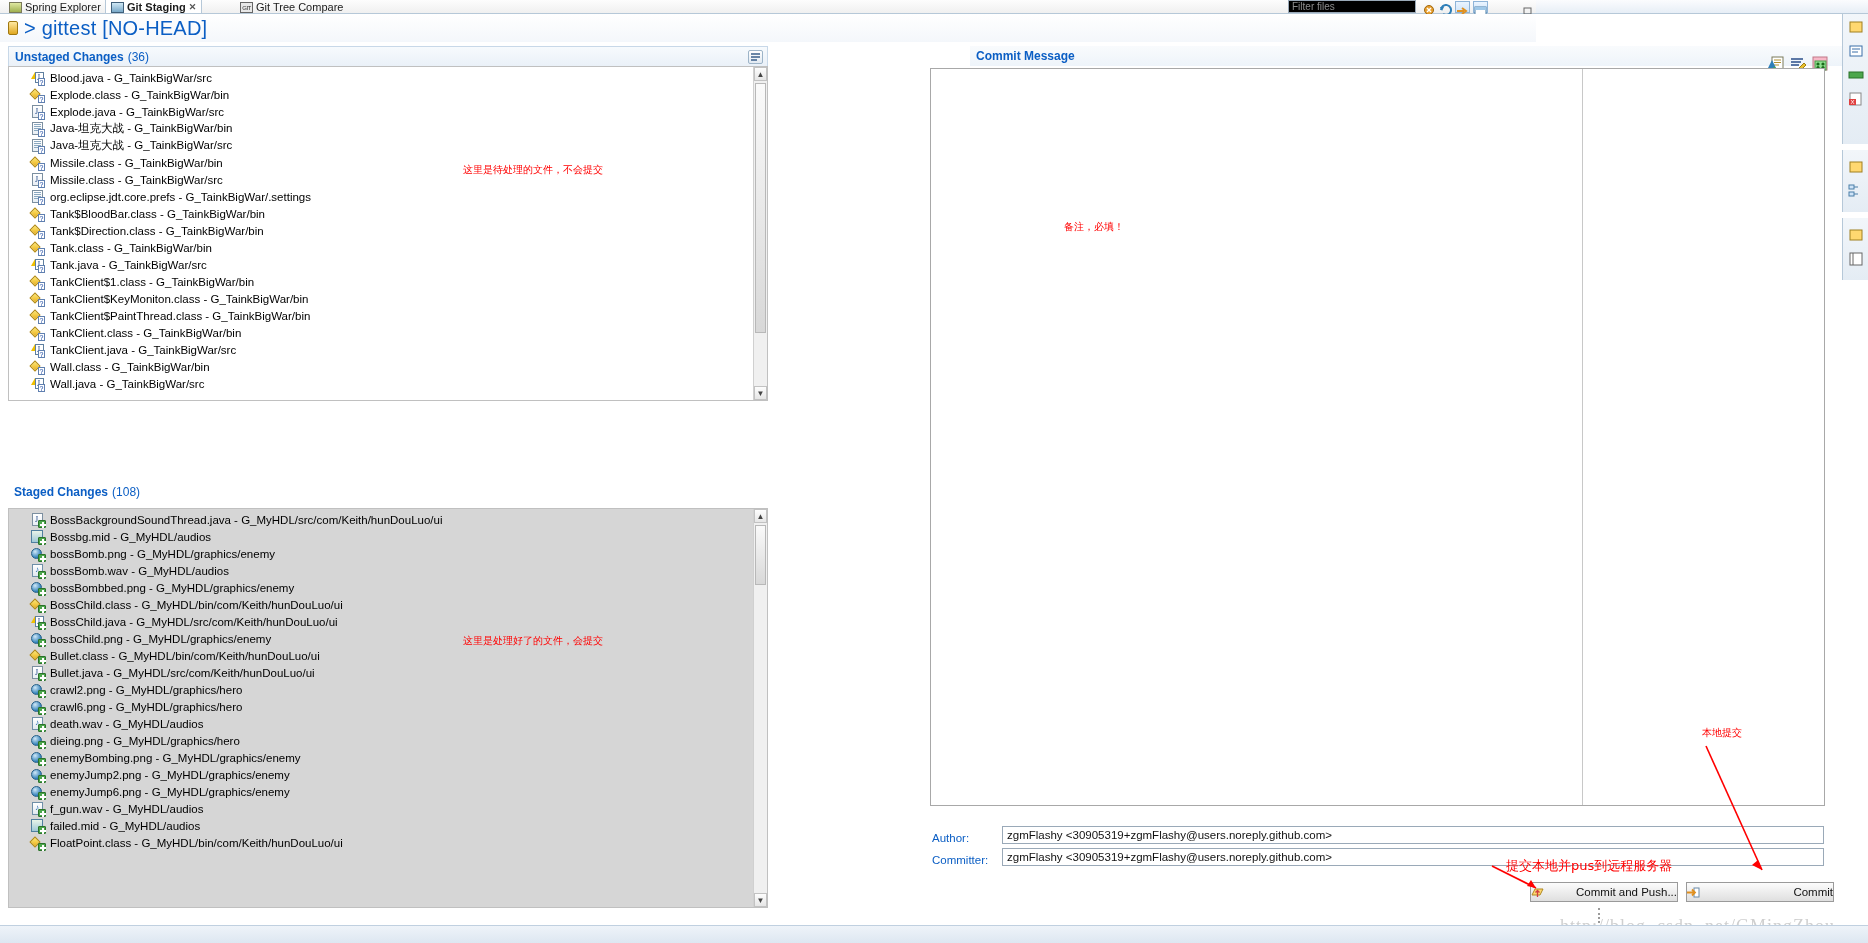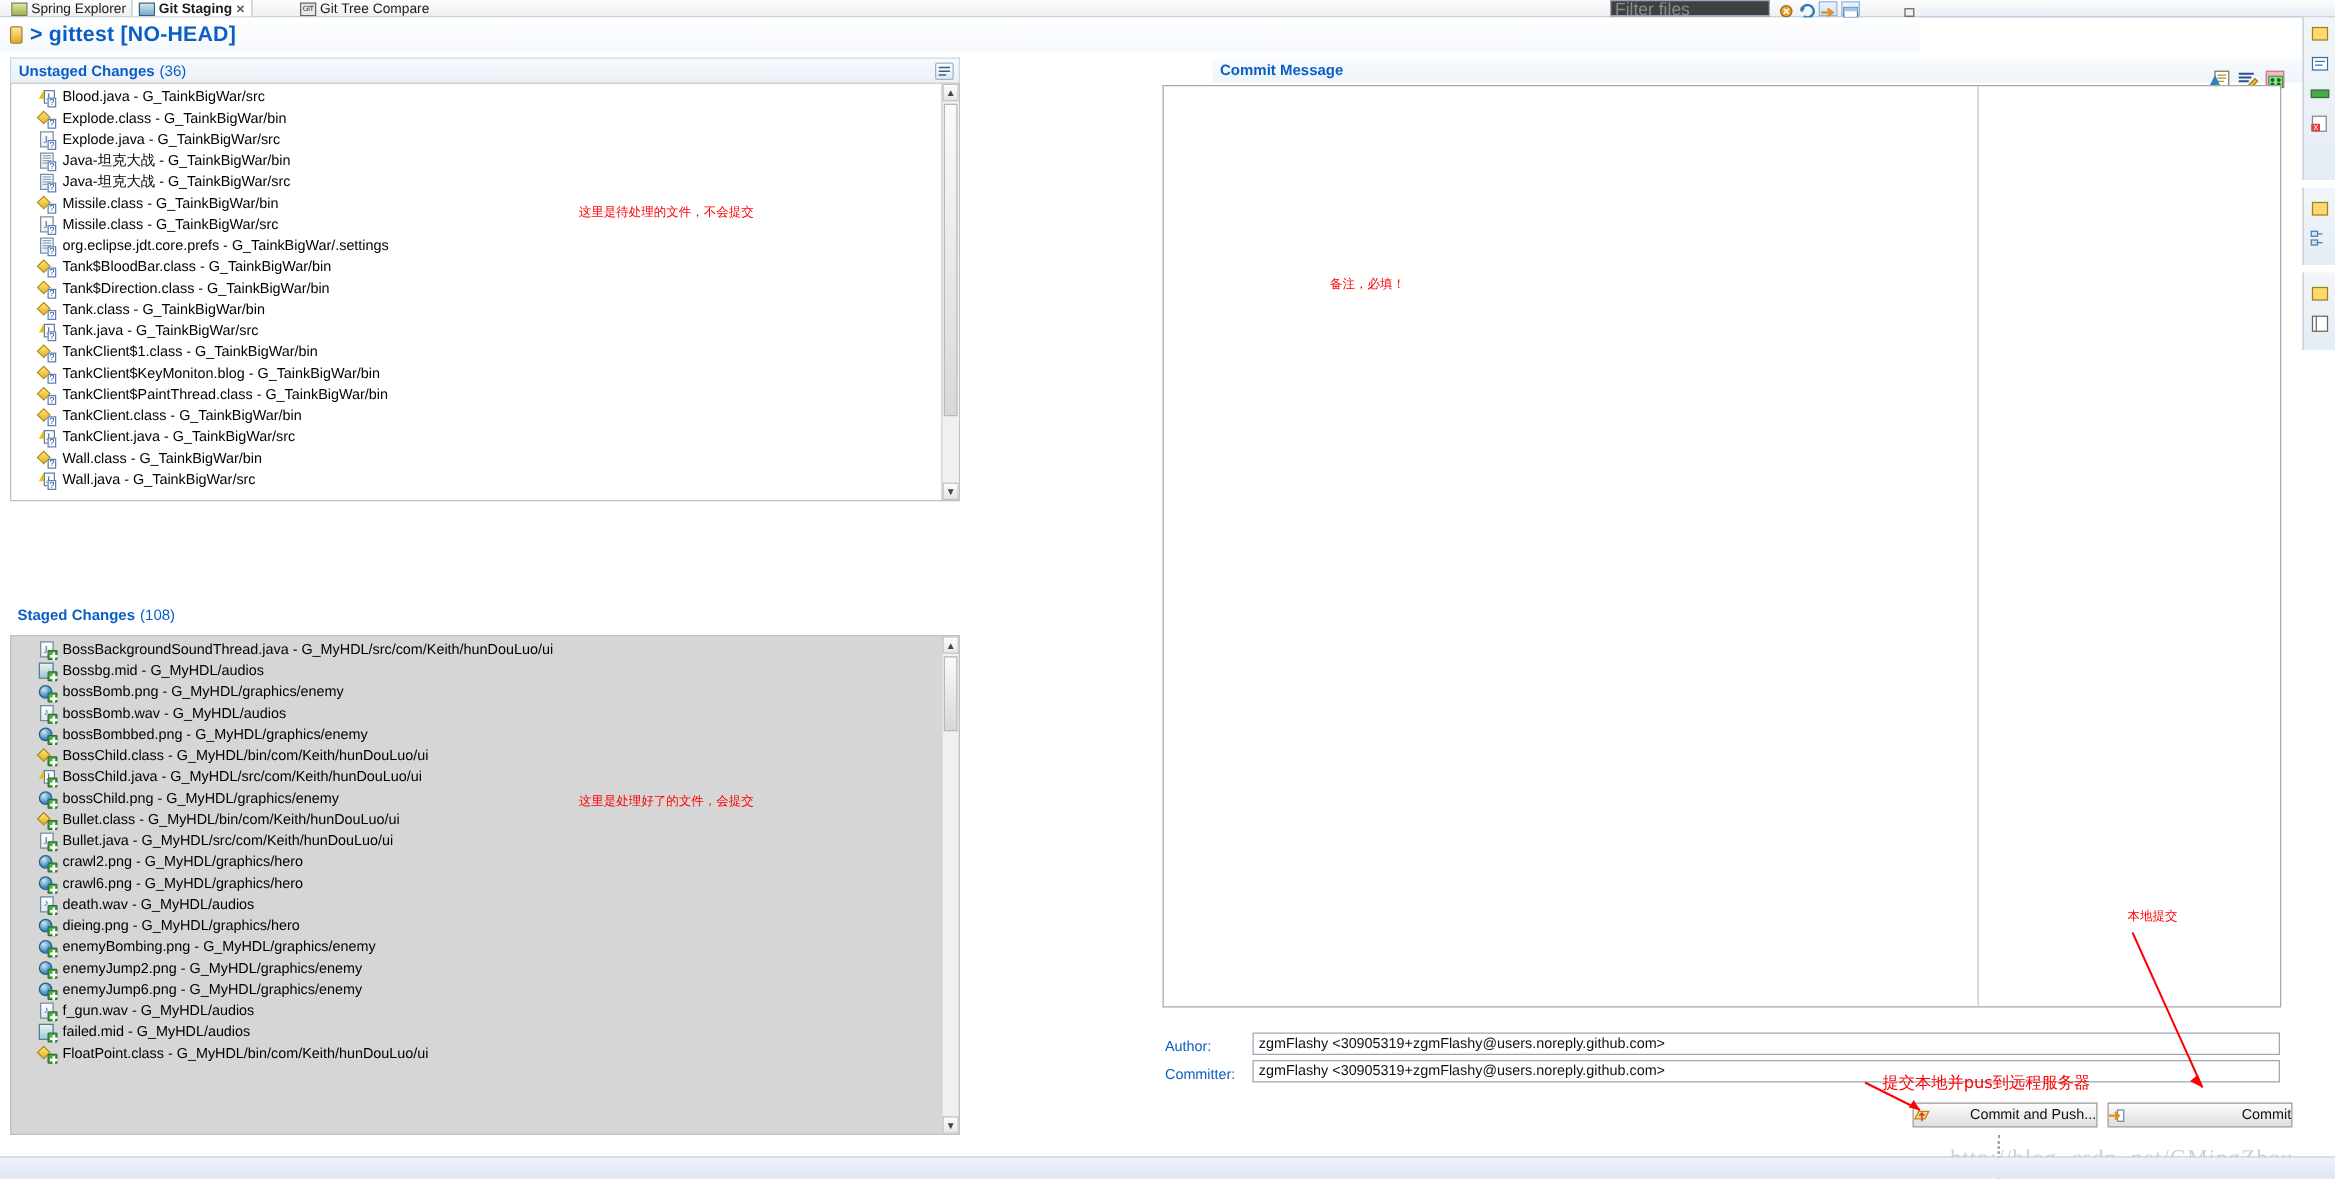--- a/index.html
+++ b/index.html
@@ -40,41 +40,41 @@
                 text-align:center; line-height:10px; letter-spacing:-0.5px;}
 
   
   .top-right-bar {
     position: absolute; top: 0; left: 1536px; width: 332px; height: 14px;
     background: linear-gradient(#fbfcfe,#e7eef6);
     border-bottom: 1px solid #b6c8d8;
   }
   .filter-box {
     position: absolute; left: 1288px; top: 0px; width: 128px; height: 13px;
-    background: #404040; border: 1px solid #9aa9b8;
-    font-size: 14px; color: #8c8c8c; padding: 0 3px; line-height: 12px;
+    background: #000000; border: 1px solid #9aa9b8;
+    font-size: 10px; color: #8c8c8c; padding: 0 3px; line-height: 12px;
     overflow: hidden; white-space: nowrap;
   }
   .tb-ico {
     position: absolute; top: 1px; width: 15px; height: 12px;
     border: 1px solid transparent;
   }
 
   
   .repo-row {
     position: absolute; left: 0; top: 14px; width: 1536px; height: 28px;
     background: linear-gradient(#ffffff, #f4f7fb);
     display: flex; align-items: center; padding-left: 8px; gap: 6px;
   }
   .repo-icon {
     width: 10px; height: 14px; background: linear-gradient(#ffe8a0,#e0a820);
     border: 1px solid #a07810; border-radius: 2px;
   }
   .repo-text {
-    font-size: 17px; color: #0b5ec4; font-weight: bold; letter-spacing: 0.2px;
+    font-size: 20px; color: #0b5ec4; font-weight: normal; letter-spacing: 0.2px;
   }
 
   
   .section-header {
     position: absolute; height: 20px; display: flex; align-items: center;
     font-size: 12px; color: #0b5ec4; font-weight: bold;
     background: linear-gradient(#f7fafd,#eaf1f8);
     border: 1px solid #c8d8e8; border-bottom: none;
     padding-left: 6px;
   }
@@ -402,21 +402,21 @@
           <span class="diamond"></span>
           <span class="badge-q">?</span>
         </span>
         <span>TankClient$1.class - G_TainkBigWar/bin</span>
       </div>
       <div class="frow">
         <span class="fico">
           <span class="diamond"></span>
           <span class="badge-q">?</span>
         </span>
-        <span>TankClient$KeyMoniton.blog - G_TainkBigWar/bin</span>
+        <span>TankClient$KeyMoniton.class - G_TainkBigWar/bin</span>
       </div>
       <div class="frow">
         <span class="fico">
           <span class="diamond"></span>
           <span class="badge-q">?</span>
         </span>
         <span>TankClient$PaintThread.class - G_TainkBigWar/bin</span>
       </div>
       <div class="frow">
         <span class="fico">

